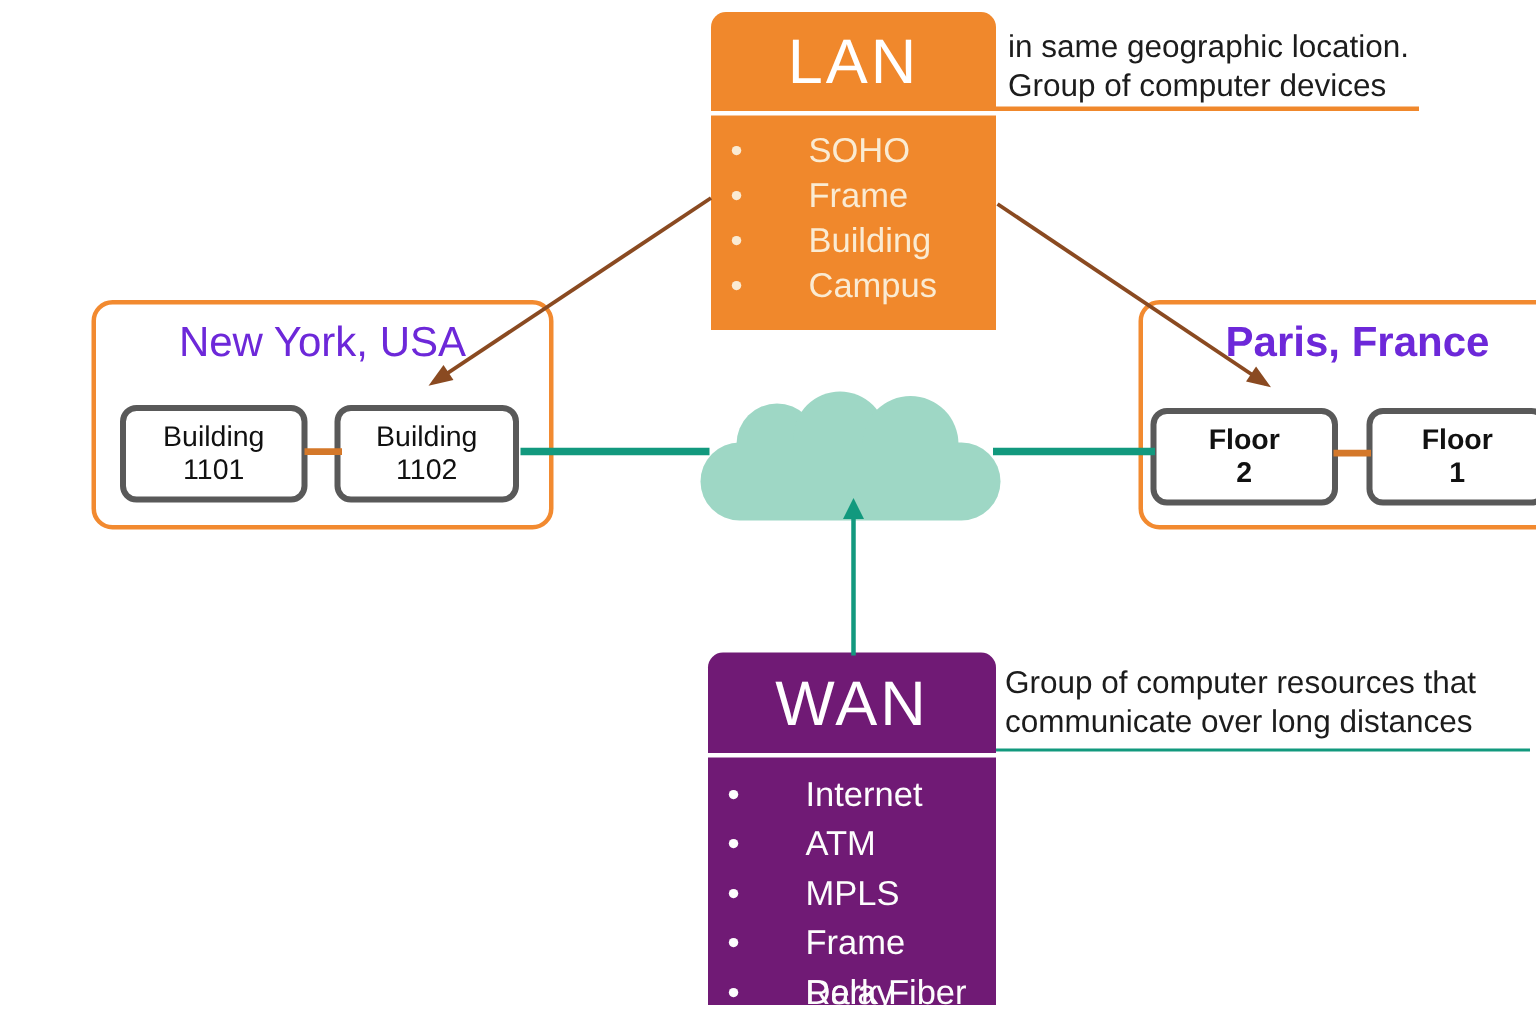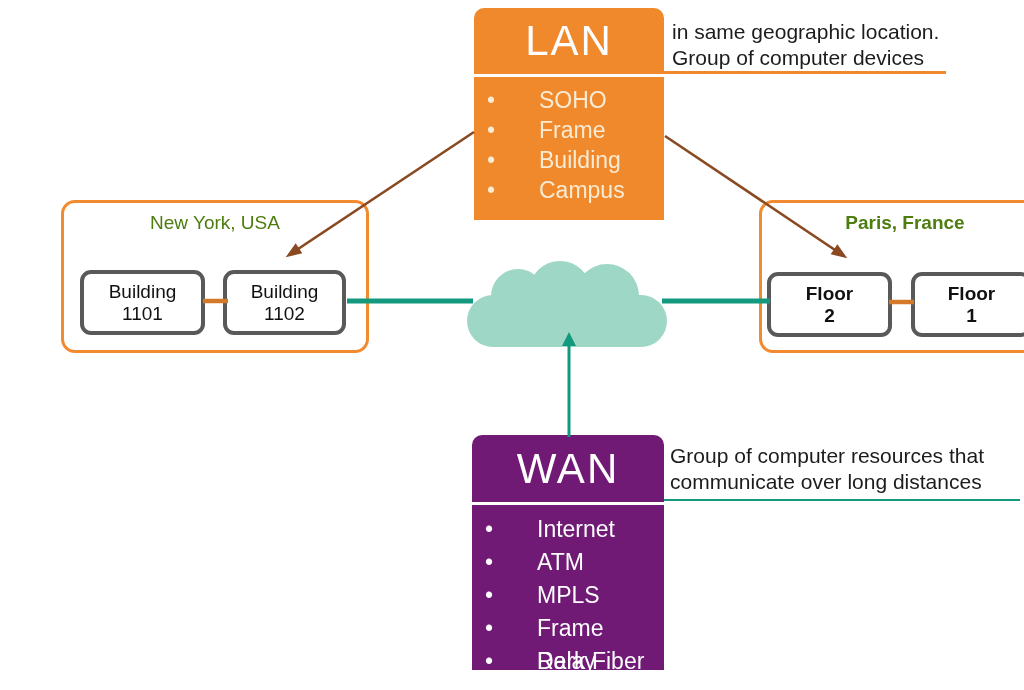--- a/index.html
+++ b/index.html
@@ -28,21 +28,21 @@
   .desc{font-size:21px;line-height:26px;color:#1c1c1c;white-space:nowrap;}
   .desc-lan{left:628px;top:19px;}
   .desc-wan{left:626px;top:443px;}
   .underline-lan{left:620px;top:71px;width:282px;height:3px;background:#F0882C;}
   .underline-wan{left:620px;top:499px;width:356px;height:2px;background:#12997E;}
 
   
   .site-group{background:#ffffff;border:3px solid #F28A30;border-radius:14px;}
   .site-newyork{left:17px;top:200px;width:302px;height:147px;}
   .site-paris{left:715px;top:200px;width:286px;height:147px;font-weight:bold;}
-  .site-title{width:100%;text-align:center;padding-top:9px;font-size:19px;color:#4d7c0f;}
+  .site-title{width:100%;text-align:center;padding-top:9px;font-size:28px;color:#6d28d9;}
 
   
   .node{position:absolute;background:#ffffff;border:4px solid #595959;border-radius:11px;
     display:flex;flex-direction:column;align-items:center;justify-content:center;
     font-size:19px;line-height:22px;color:#111;text-align:center;box-sizing:border-box;}
 
   
   .cloud{left:423px;top:253px;width:200px;height:94px;}
   .cloud div{position:absolute;background:#9ED7C5;border-radius:50%;}
   .cloud .base{left:0;top:42px;width:200px;height:52px;border-radius:26px;}

